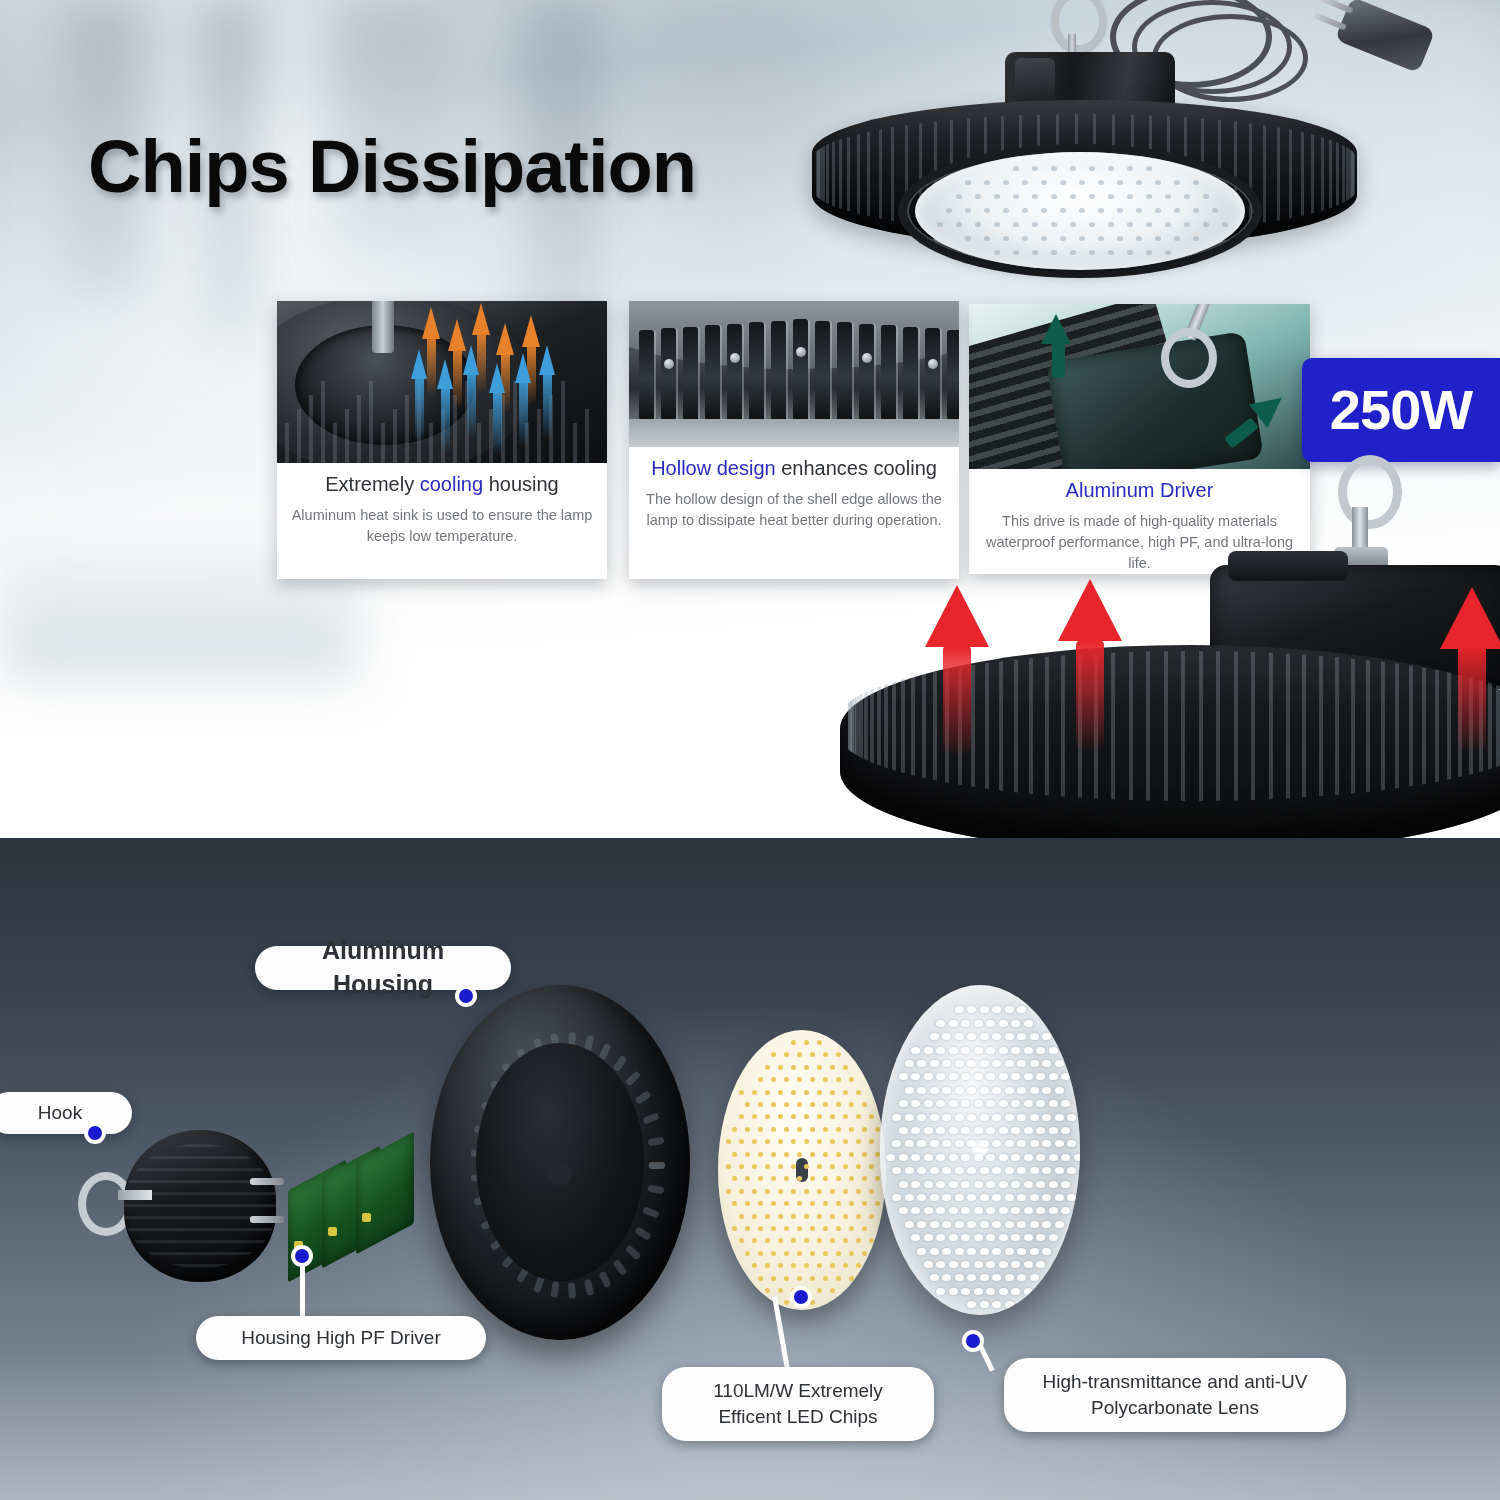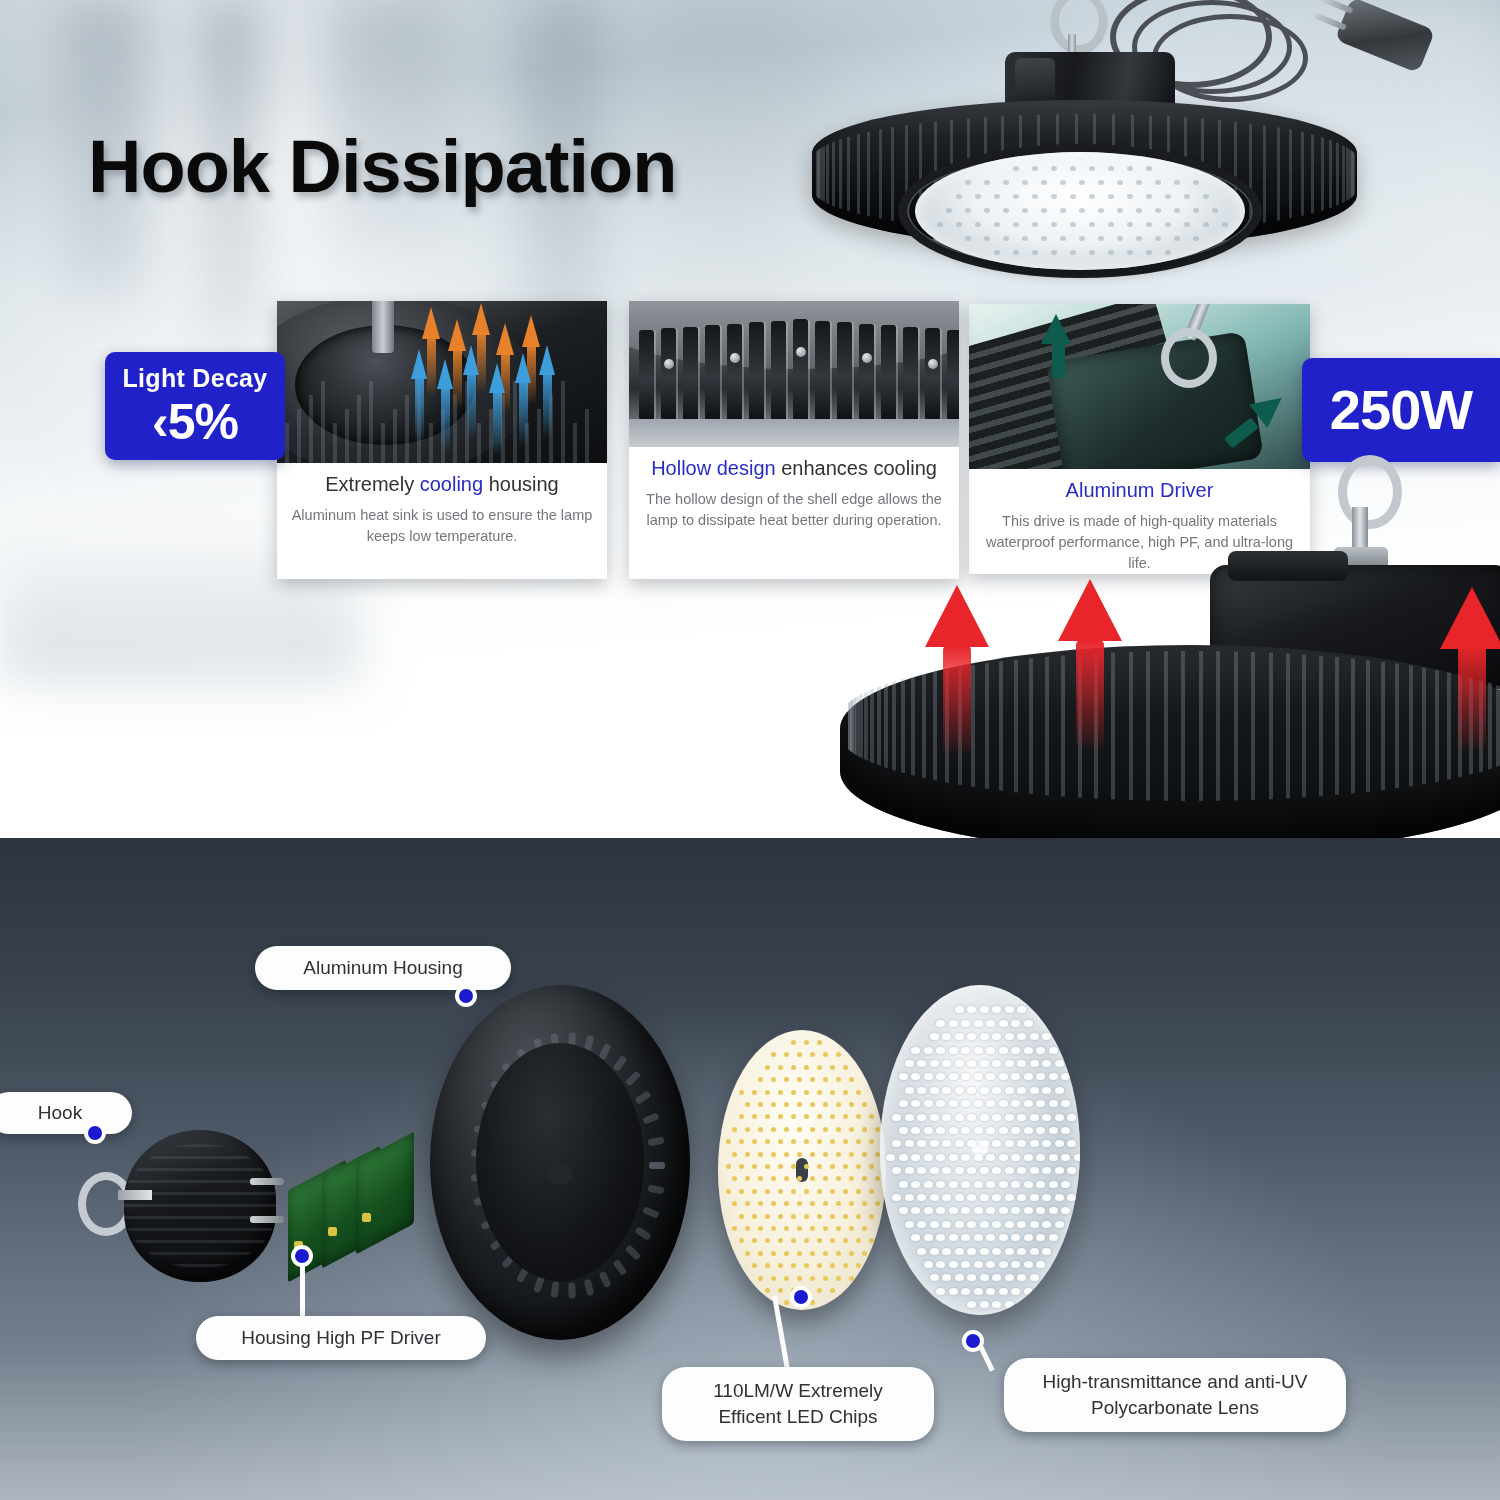--- a/index.html
+++ b/index.html
@@ -199,21 +199,21 @@
   
   .pill{
     position:absolute;background:#fdfdfd;border-radius:24px;
     box-shadow:0 4px 12px rgba(10,20,30,.35);
     color:#2e3236;display:flex;align-items:center;justify-content:center;
     text-align:center;line-height:1.35;padding:0 22px;
   }
   .dot{position:absolute;width:22px;height:22px;border-radius:50%;background:#1a1ad0;border:4px solid #fff;box-sizing:border-box;}
   .leader{position:absolute;background:#fdfdfd;}
 
-  #pill-housing{left:255px;top:946px;width:212px;height:44px;font-size:19px;}
+  #pill-housing{left:255px;top:946px;width:212px;height:44px;font-size:25px;font-weight:bold;}
   #dot-housing{left:455px;top:985px;}
   #pill-hook{left:-12px;top:1092px;width:100px;height:42px;font-size:19px;}
   #dot-hook{left:84px;top:1122px;}
   #pill-driver{left:196px;top:1316px;width:246px;height:44px;font-size:19px;}
   #dot-driver{left:291px;top:1245px;}
   #lead-driver{left:300px;top:1256px;width:5px;height:62px;}
   #pill-led{left:662px;top:1367px;width:228px;height:74px;font-size:19px;}
   #dot-led{left:790px;top:1286px;}
   #lead-led{left:772px;top:1296px;width:5px;height:74px;transform:rotate(-10deg);transform-origin:top center;}
   #pill-lens{left:1004px;top:1358px;width:298px;height:74px;font-size:19px;}
@@ -228,21 +228,21 @@
   <section class="top-section">
     <div class="top-bg"></div>
     <div class="blur-band bb1"></div>
     <div class="blur-band bb2"></div>
     <div class="blur-band bb3"></div>
     <div class="blur-band bb4"></div>
     <div class="blur-band bb5"></div>
     <div class="blur-band bb6"></div>
     <div class="blur-band bb7"></div>
 
-    <div class="title-heat">Hook Dissipation</div>
+    <div class="title-heat">Chips Dissipation</div>
 
     <div class="lamp-top">
       <div class="hanger-ring"></div>
       <div class="hanger-rod"></div>
       <div class="cord" style="left:330px;top:-4px;width:150px;height:90px;border-color:#4c5056;border-width:6px;"></div>
       <div class="cord" style="left:352px;top:10px;width:150px;height:84px;"></div>
       <div class="cord" style="left:372px;top:24px;width:146px;height:78px;"></div>
       <div class="plug">
         <i style="left:-28px;top:10px;"></i>
           <i style="left:-28px;top:28px;"></i>
@@ -509,24 +509,20 @@
               <div class="base"></div>
           </div>
         </div>
         <div class="cap">
           <div class="cap-title"><span></span><b>Hollow design</b><span> enhances cooling</span></div>
           <div class="cap-body">The hollow design of the shell edge allows the lamp to dissipate heat better during operation.</div>
         </div>
       </div>
     </div>
 
-    <div class="badge" id="badge-decay">
-      <div class="bd-small">Light Decay</div>
-      <div class="bd-big">‹5%</div>
-    </div>
     <div class="badge" id="badge-watt">
       <div class="bw">250W</div>
     </div>
 
     <div class="bigLamp">
       <div class="bl-ring"></div>
       <div class="bl-rod"></div>
       <div class="bl-nut"></div>
       <div class="bl-driver"></div>
       <div class="bl-body"></div>

